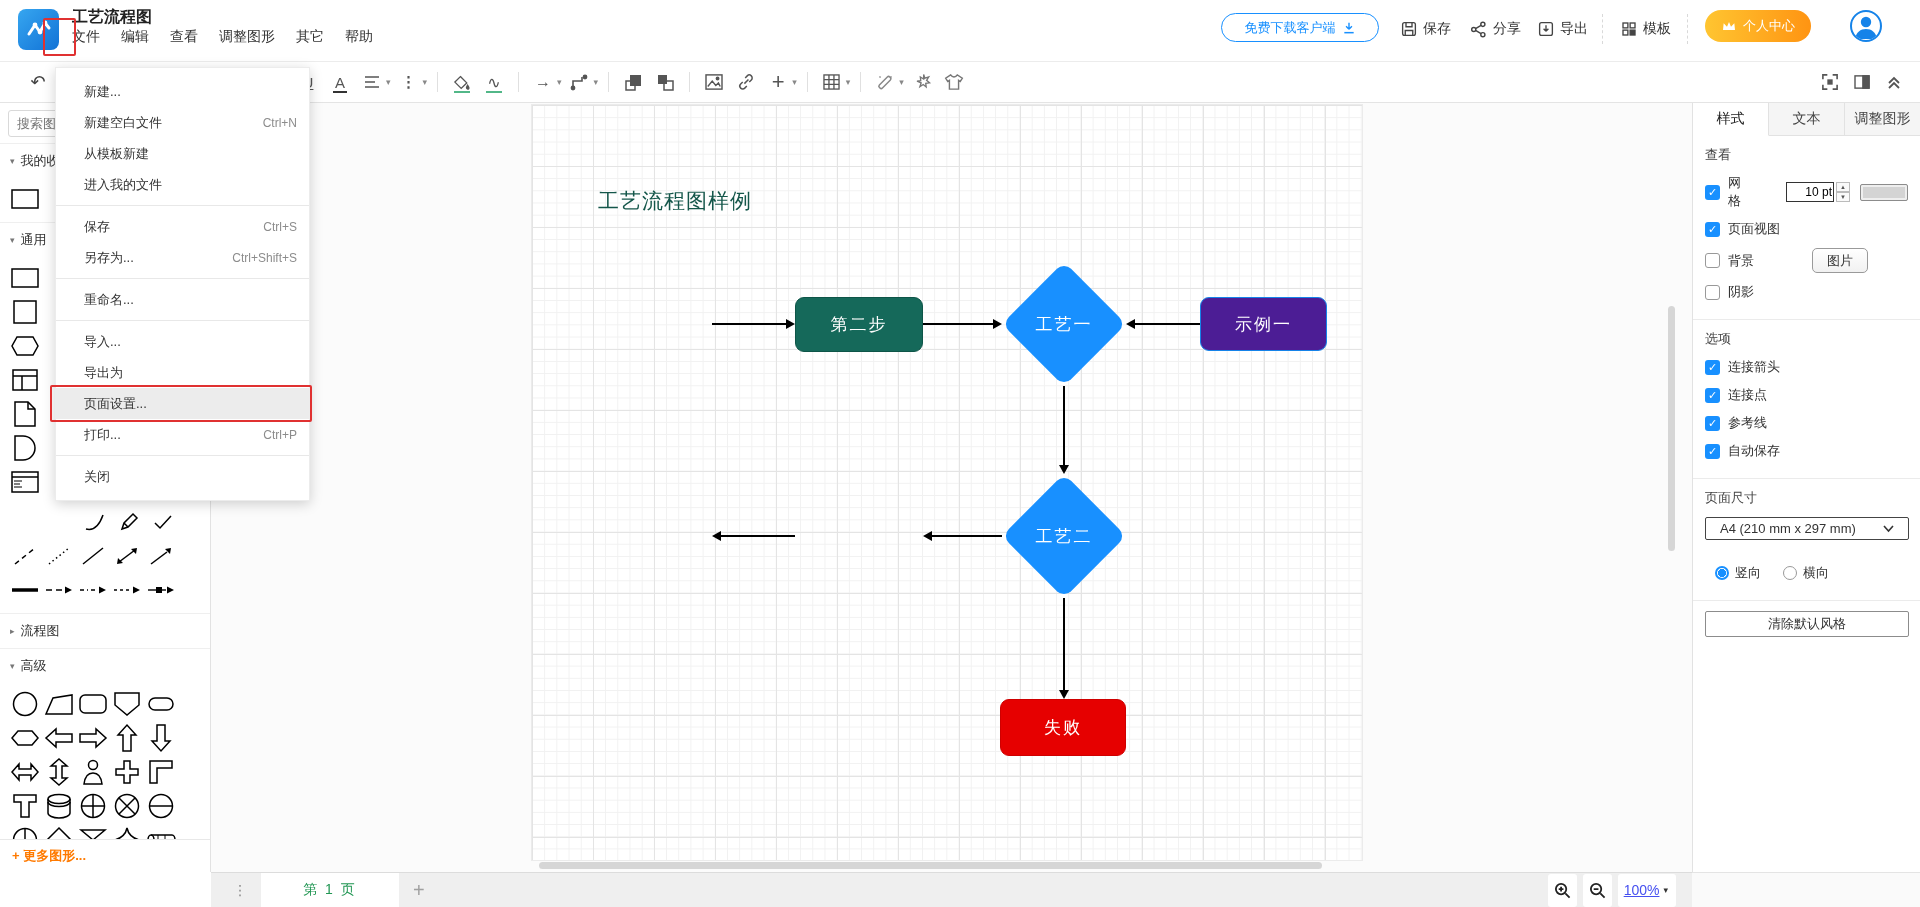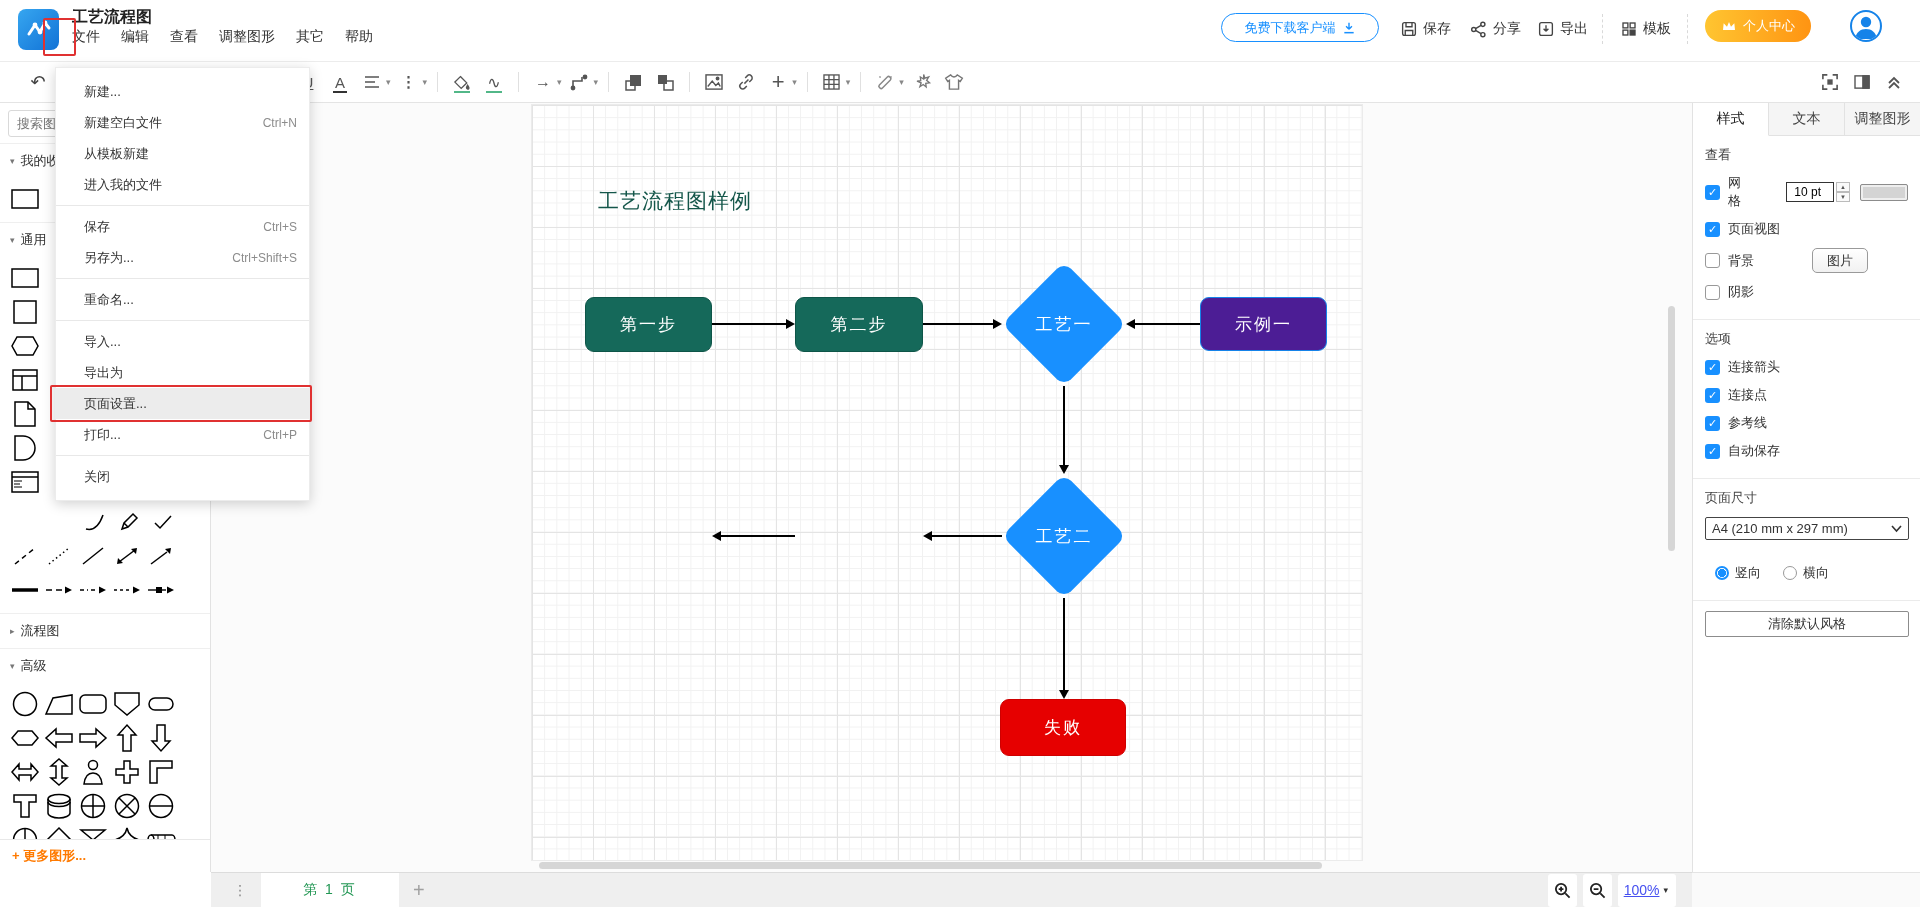--- a/index.html
+++ b/index.html
@@ -79,26 +79,26 @@
   #rp-tabs { display:flex; height:33px; background:#f5f5f5; border-bottom:1px solid #e2e2e2; }
   .rp-tab { flex:1; display:flex; align-items:center; justify-content:center; font-size:14px; color:#444; border-right:1px solid #e2e2e2; background:#f5f5f5; }
   .rp-tab.active { background:#fff; border-bottom:1px solid #fff; margin-bottom:-1px; color:#222; }
   .rp-section { padding:10px 12px 4px 12px; }
   .rp-h { color:#444; margin-bottom:10px; }
   .rp-row { display:flex; align-items:center; margin-bottom:10px; min-height:18px; }
   .cb { width:15px; height:15px; border-radius:3px; margin-right:8px; display:flex; align-items:center; justify-content:center; flex:0 0 auto; }
   .cb.on { background:#1890ff; color:#fff; font-size:11px; }
   .cb.off { background:#fff; border:1px solid #999; }
   .rp-sep { border-top:1px solid #ebebeb; margin:4px 0 0 0; }
-  #grid-size { width:48px; height:20px; border:1px solid #333; font-size:12px; text-align:right; padding-right:12px; font-family:inherit; }
+  #grid-size { width:48px; height:20px; border:1px solid #333; font-size:12px; text-align:right; padding-right:1px; font-family:inherit; }
   #spinner { display:inline-flex; flex-direction:column; margin-left:2px; }
   #spinner span { font-size:6px; color:#555; border:1px solid #bbb; width:14px; height:10px; display:flex; align-items:center; justify-content:center; background:#fafafa; }
   #grid-swatch { width:48px; height:17px; background:#d4d4d4; border:1px solid #8c8c8c; border-radius:2px; box-shadow:inset 0 0 0 2px #efefef; margin-left:10px; }
   #img-btn { width:56px; height:25px; border:1px solid #9a9a9a; border-radius:5px; background:linear-gradient(#fff,#f1f1f1); font-size:13px; display:flex; align-items:center; justify-content:center; }
-  #page-size-select { width:204px; height:23px; border:1px solid #444; border-radius:2px; display:flex; align-items:center; justify-content:space-between; padding:0 6px; font-size:13px; }
+  #page-size-select { width:204px; height:23px; border:1px solid #444; border-radius:2px; display:flex; align-items:center; justify-content:space-between; padding:0 14px; font-size:13px; }
   .radio { width:14px; height:14px; border-radius:50%; margin-right:6px; flex:0 0 auto; }
   .radio.on { border:2px solid #1890ff; background:radial-gradient(circle, #1890ff 0 4px, #fff 4px); }
   .radio.off { border:1px solid #999; background:#fff; }
   #clear-style { margin:10px 12px; width:204px; height:26px; border:1px solid #8c8c8c; background:#fff; border-radius:2px; font-size:13px; color:#333; display:flex; align-items:center; justify-content:center; font-family:inherit; }
 
   
   #bottombar { position:absolute; left:211px; top:872px; width:1481px; height:35px; background:#efefef; border-top:1px solid #dcdcdc; display:flex; align-items:center; }
   #page-menu-dots { color:#8a8a8a; font-size:14px; margin:0 14px 0 22px; letter-spacing:0; }
   #page-tab { width:138px; height:35px; background:#fff; color:#219653; font-size:14px; display:flex; align-items:center; justify-content:center; letter-spacing:2px; }
   #add-page { color:#a0a0a0; font-size:20px; margin-left:14px; }
@@ -630,23 +630,20 @@
             </svg>
           </div>
         </div>
       <div id="more-shapes">+ 更多图形...</div>
     </div>
 
     <div id="canvas">
       <div id="page"></div>
       <div id="diagram-title">工艺流程图样例</div>
 
-      <div class="node green" style="left:374px;top:194px;width:127px;height:55px">
-          <span>第一步</span>
-        </div>
       <div class="node green" style="left:584px;top:194px;width:128px;height:55px">
           <span>第二步</span>
         </div>
       <div class="diamond" style="left:809px;top:177px">
           <span>工艺一</span>
         </div>
       <div class="node blue" style="left:989px;top:194px;width:127px;height:54px">
           <span>示例一</span>
         </div>
       <div class="diamond" style="left:809px;top:389px">

